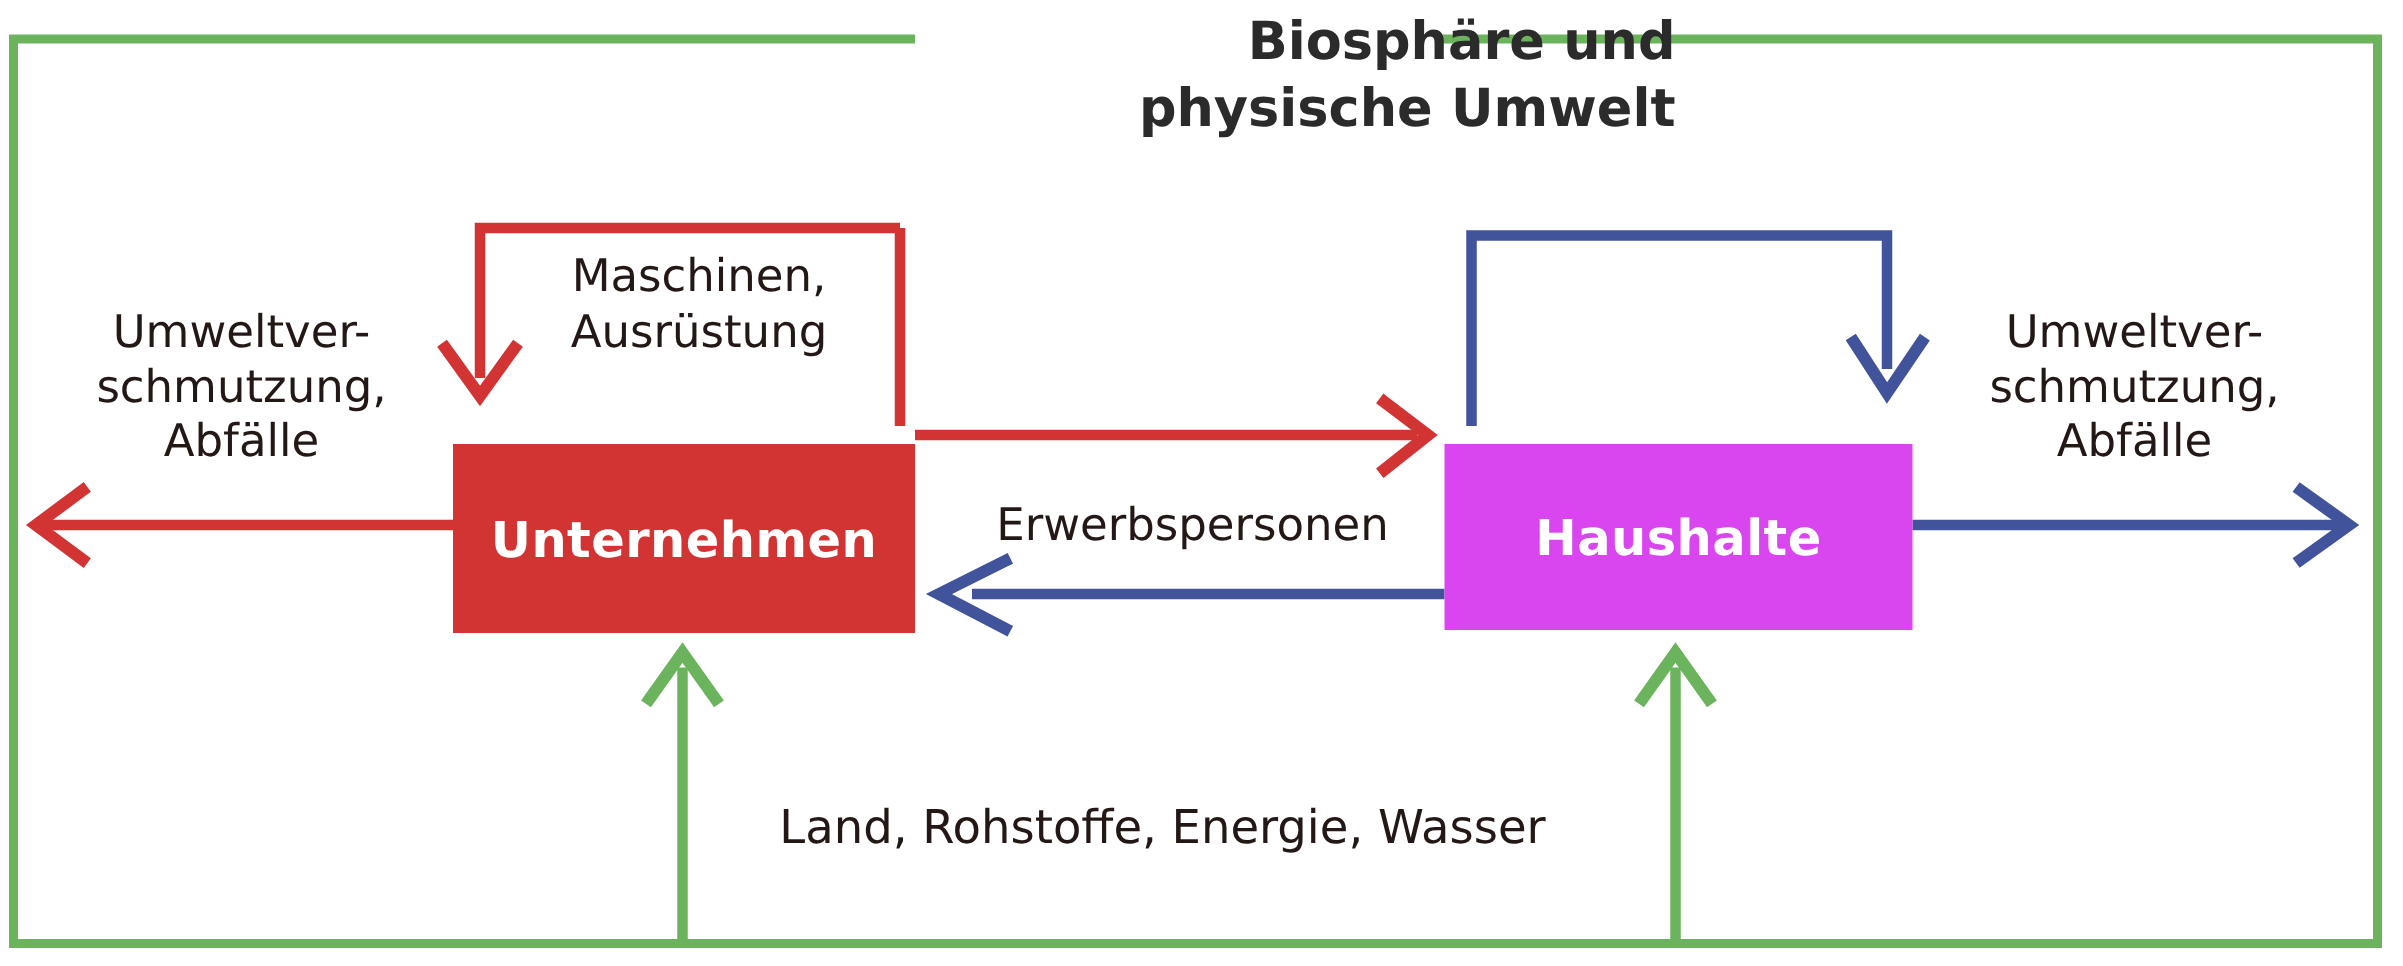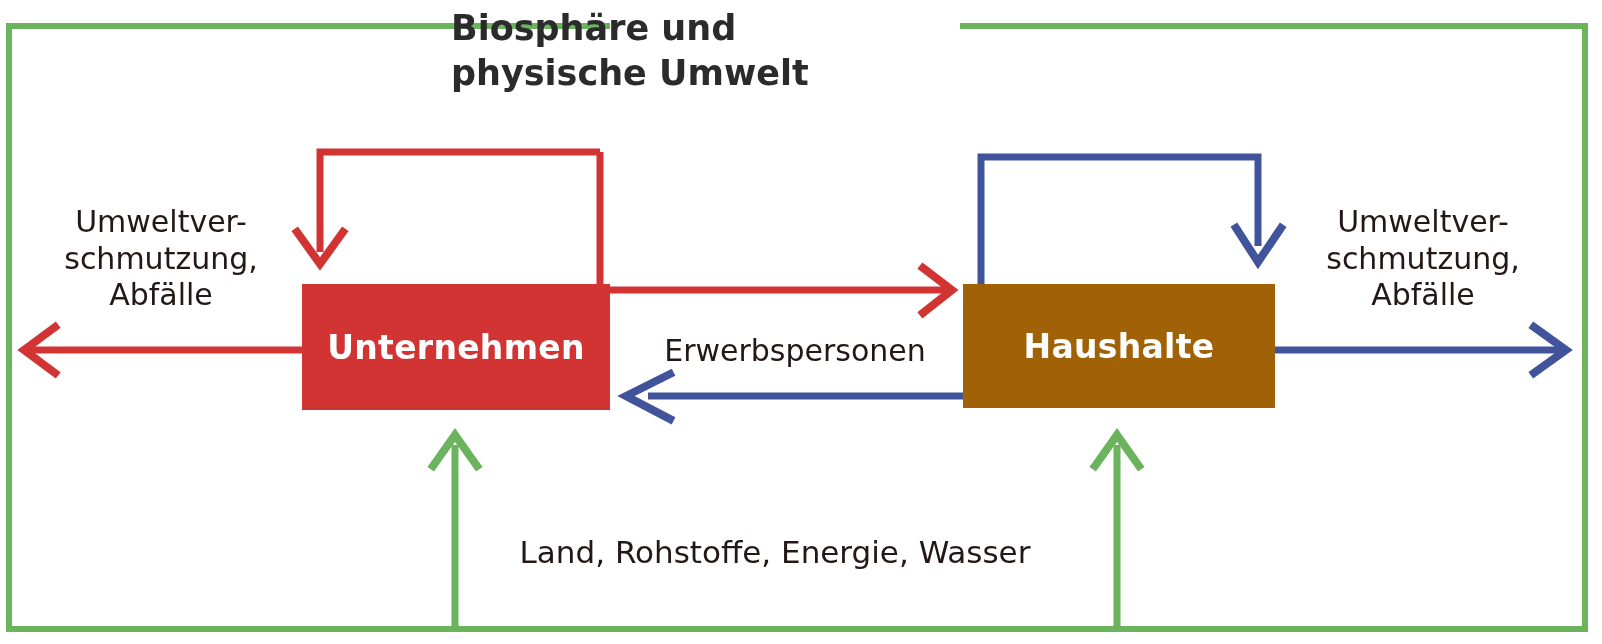--- a/index.html
+++ b/index.html
@@ -33,52 +33,53 @@
     top: 16px;
     width: 350px;
     height: 18px;
     background: #ffffff;
   }
   #diagram-title {
     position: absolute;
     left: 451px;
     top: 6px;
     width: 666px;
-    text-align: left;
+    text-align: right;
     font-size: 35px;
     font-weight: bold;
     line-height: 1.28;
     color: #2b2b2b;
     white-space: pre-line;
   }
 
   
   .inst-box {
     position: absolute;
     display: flex;
     align-items: center;
     justify-content: center;
     color: #ffffff;
     font-size: 33px;
     font-weight: bold;
     letter-spacing: 0.3px;
+    margin-top: 12px;
   }
   #firms-box {
     left: 302px;
     top: 284px;
     width: 308px;
     height: 126px;
     background: #d23434;
   }
   #households-box {
     left: 963px;
     top: 284px;
     width: 312px;
     height: 124px;
-    background: #a16207;
+    background: #d946ef;
   }
 
   
   .label {
     position: absolute;
     color: #231815;
     font-size: 30px;
     line-height: 1.22;
     text-align: center;
     white-space: pre-line;
@@ -161,20 +162,22 @@
   </div>
 
   <div class="inst-box" id="households-box">
     <span>Haushalte</span>
   </div>
 
   <div class="label" id="label-pollution-left">Umweltver-
 schmutzung,
 Abfälle</div>
 
+  <div class="label" id="label-machines">Maschinen,
+Ausrüstung</div>
 
 
   <div class="label" id="label-workers">Erwerbspersonen</div>
 
 
   <div class="label" id="label-pollution-right">Umweltver-
 schmutzung,
 Abfälle</div>
 
   <div class="label" id="label-resources">Land, Rohstoffe, Energie, Wasser</div>

